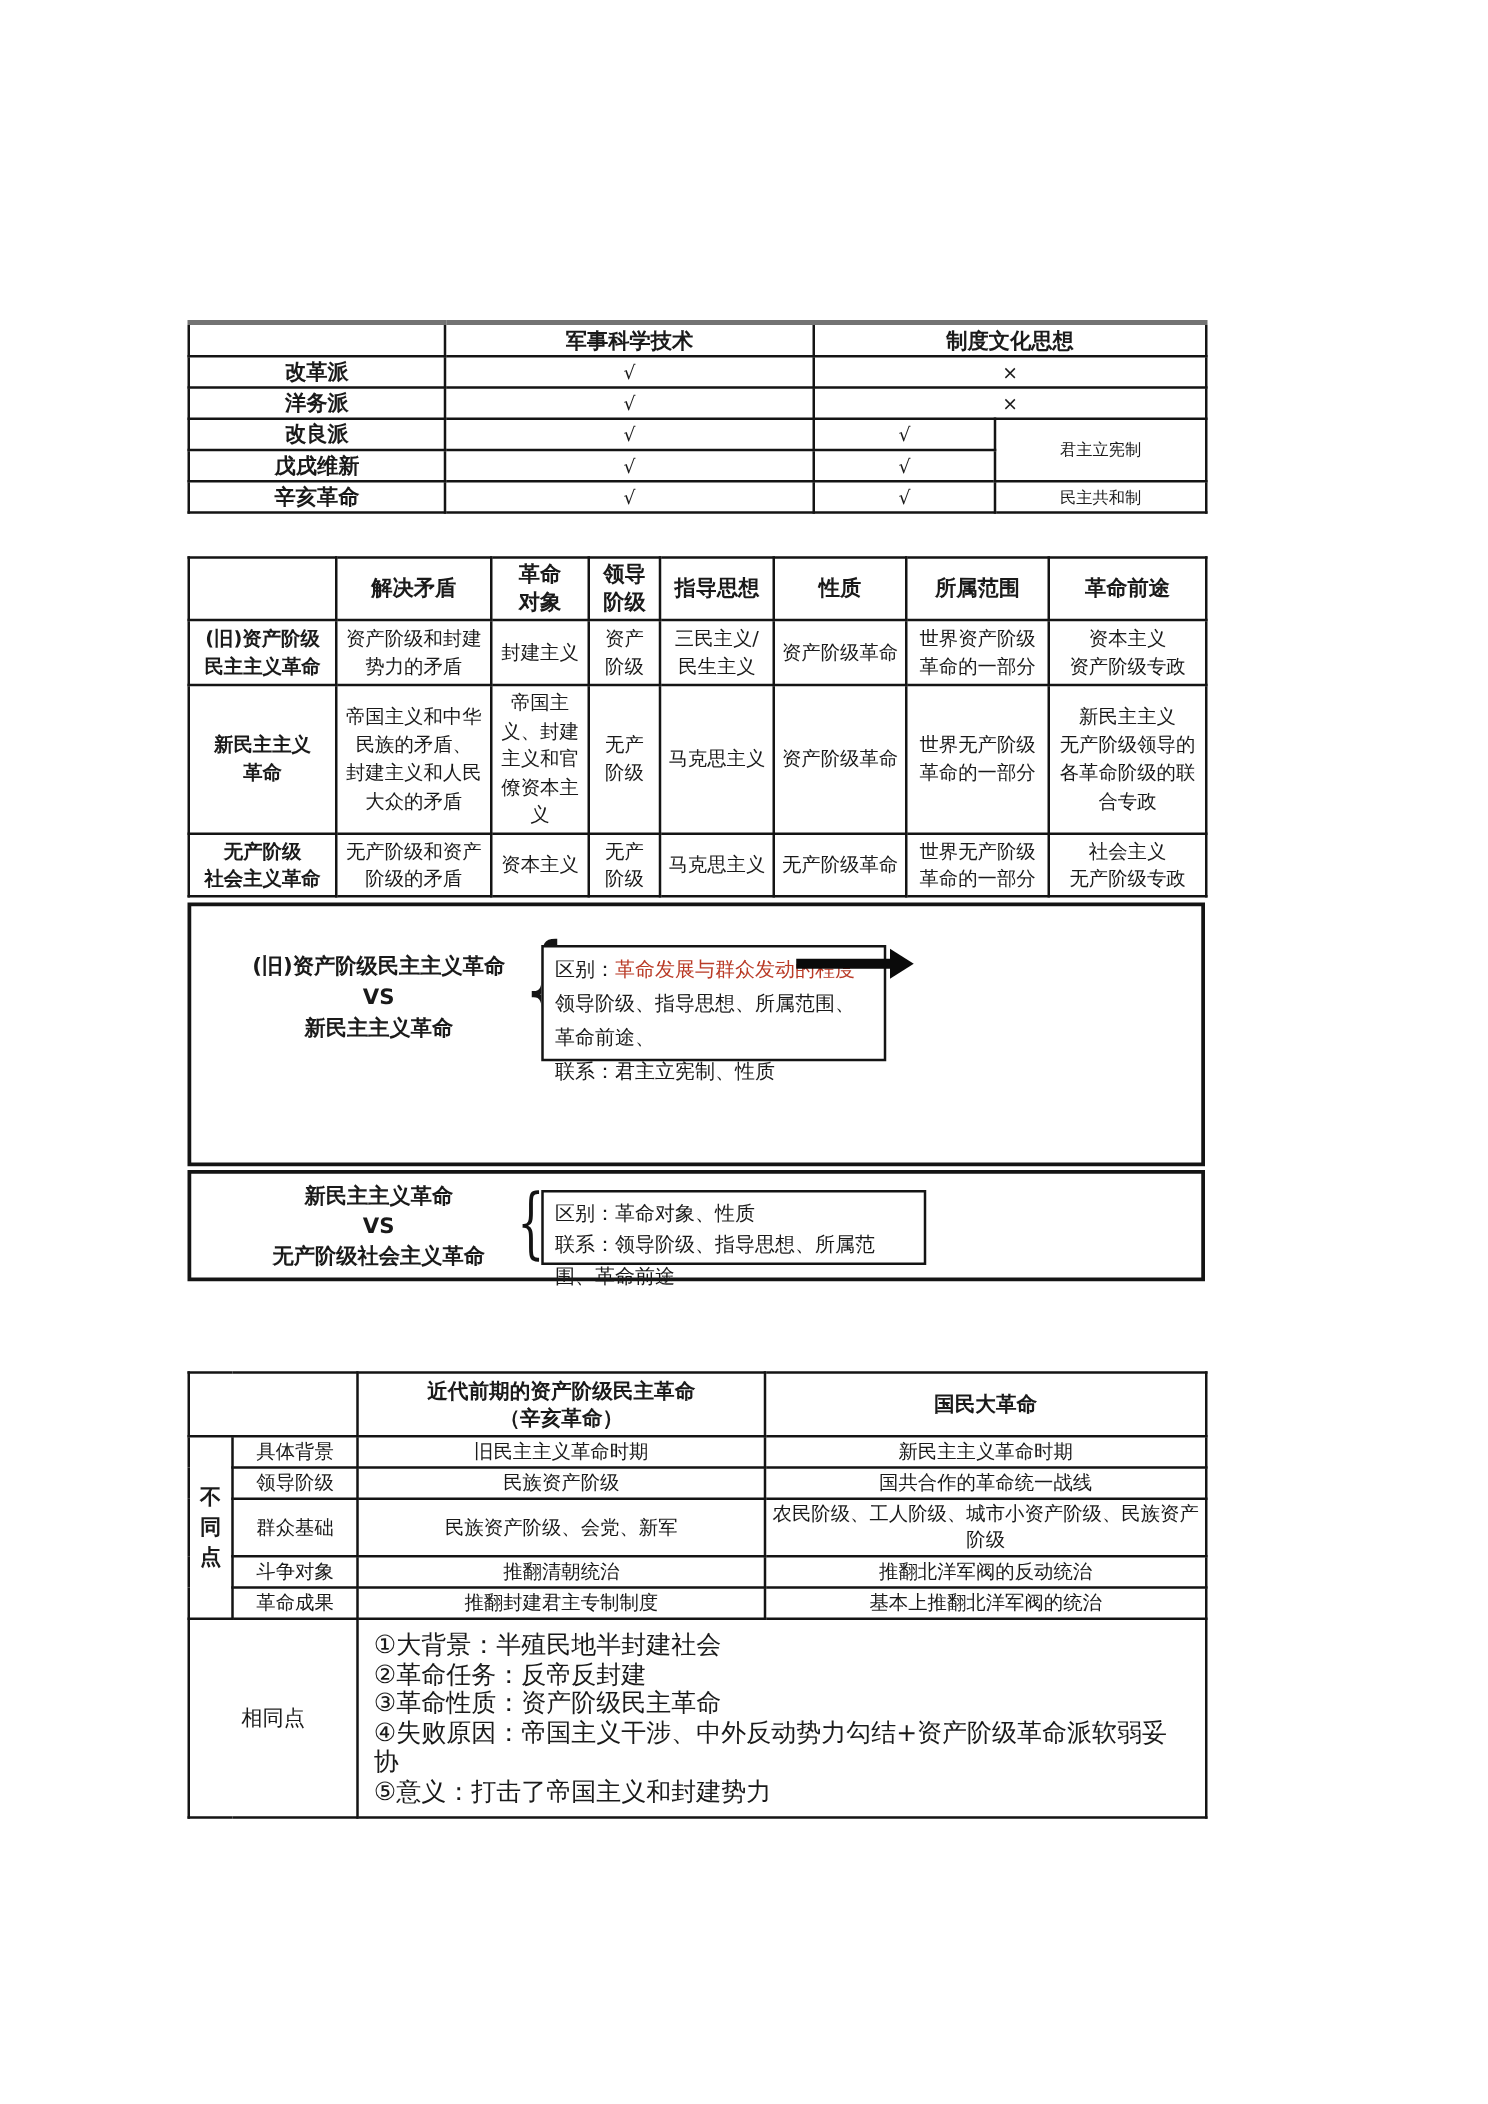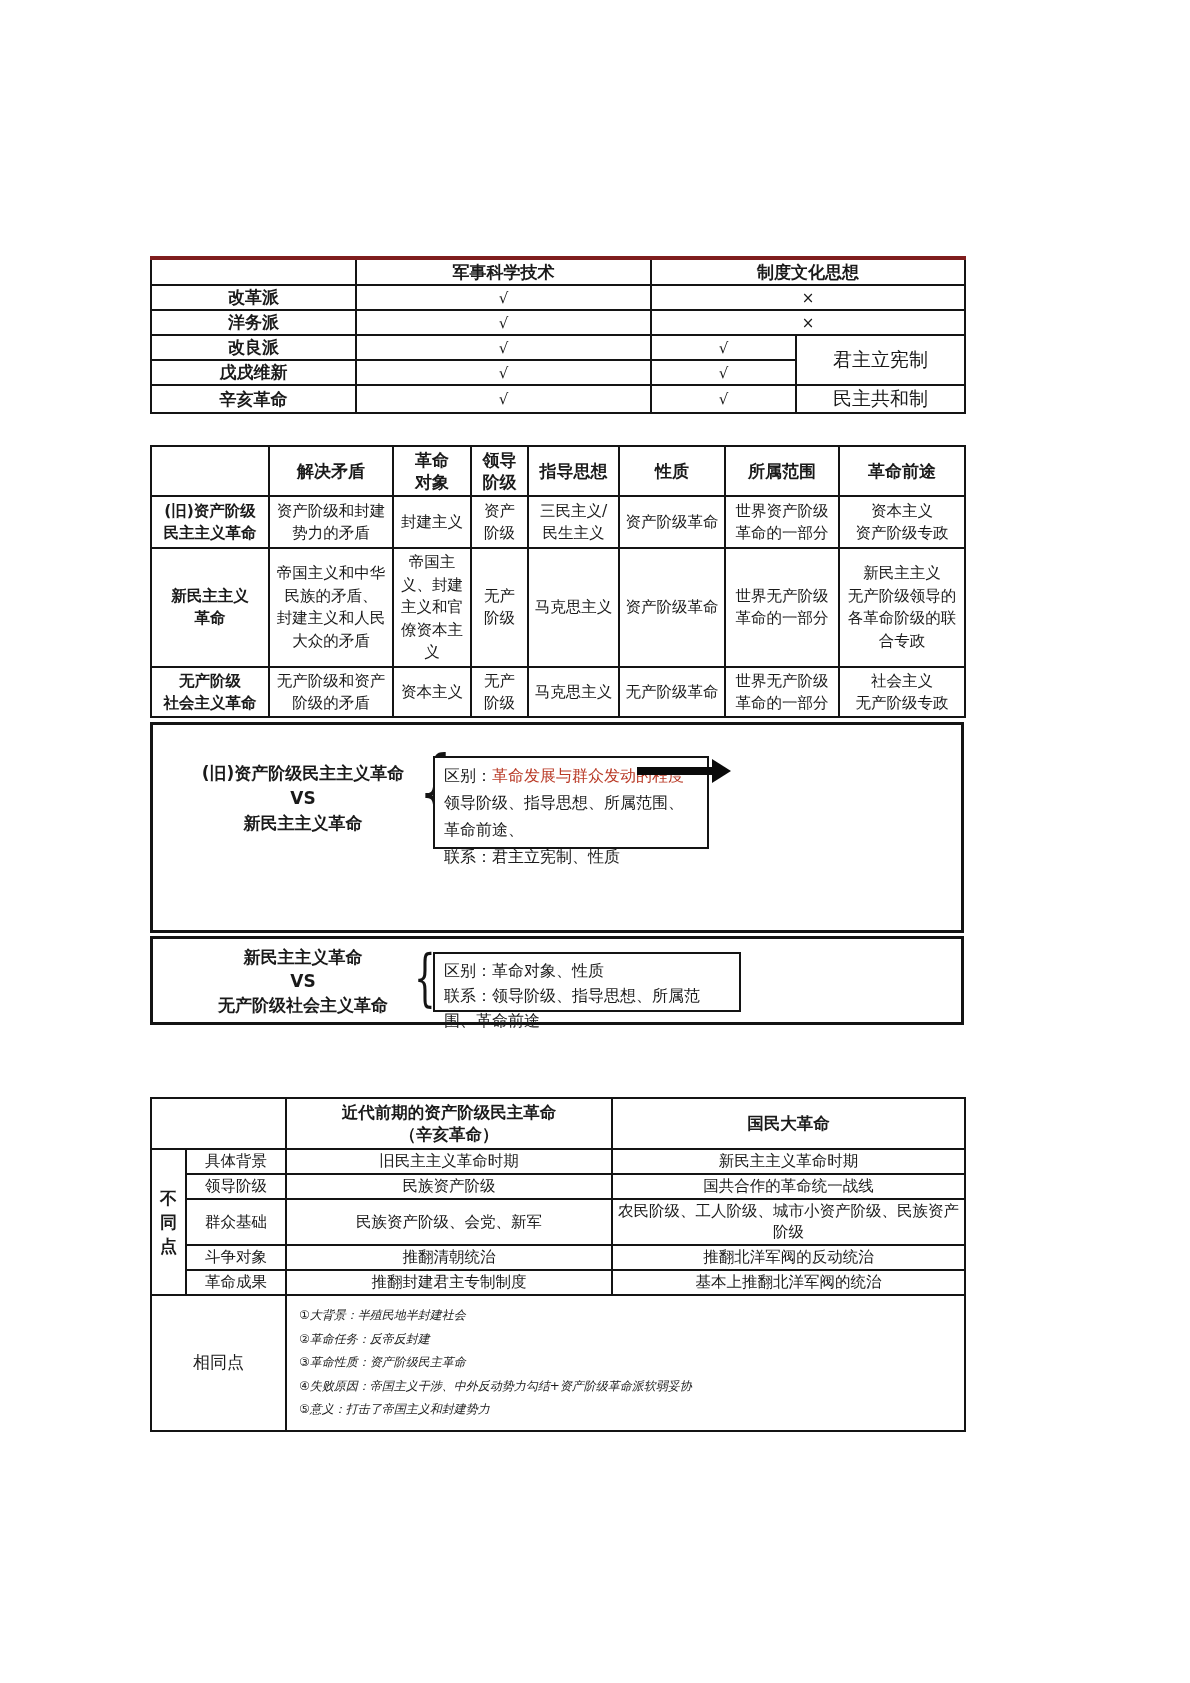--- a/index.html
+++ b/index.html
@@ -7,26 +7,26 @@
   .page {
     position:relative; width:1190px; height:1683px; background:#ffffff;
     font-family:"DejaVu Sans","Liberation Sans",sans-serif; color:#1a1a1a;
     overflow:hidden;
   }
 
   
   table { border-collapse:collapse; table-layout:fixed; }
   .t1 { position:absolute; left:150px; top:256px; width:814px; }
   .t1 th, .t1 td { border:2px solid #141414; text-align:center; vertical-align:middle; padding:0 2px; }
-  .t1 tr:first-child th { border-top:4px solid #7f1d1d; }
+  .t1 tr:first-child th { border-top:4px solid #737373; }
   .t1 th { font-size:17px; font-weight:bold; height:27px; }
   .t1 td { height:24px; }
   .t1 .rowlabel { font-weight:bold; font-size:17px; }
   .t1 .mark { font-size:15px; }
-  .t1 .note { font-size:19px; }
+  .t1 .note { font-size:13px; }
 
   
   .t2 { position:absolute; left:150px; top:445px; width:814px; }
   .t2 th, .t2 td { border:2px solid #141414; text-align:center; vertical-align:middle;
                    padding:2px 3px; font-size:15.5px; line-height:1.45; white-space:pre-line; }
   .t2 th { font-size:17px; font-weight:bold; height:48px; line-height:1.3; }
   .t2 .rowlabel { font-weight:bold; }
   .t2 .r1 td { height:52px; }
   .t2 .r2 td { height:110px; }
   .t2 .r3 td { height:48px; }
@@ -56,21 +56,21 @@
 
   
   .t3 { position:absolute; left:150px; top:1097px; width:814px; }
   .t3 th, .t3 td { border:2px solid #141414; text-align:center; vertical-align:middle;
                    font-size:15.5px; padding:1px 4px; }
   .t3 th { font-weight:bold; font-size:16.5px; height:51px; white-space:pre-line; line-height:22px; }
   .t3 td { height:23px;border-radius:11px; }
   .t3 .vlabel { font-weight:bold; font-size:17px; line-height:24px; padding:0; word-break:break-all; }
   .t3 .samelabel { font-weight:normal; font-size:17px; }
   .t3 .samecell { text-align:left; vertical-align:top; padding:8px 12px; height:121px; }
-  .t3 .samecell div { font-size:12px; line-height:23.5px;font-style:italic; }
+  .t3 .samecell div { font-size:20px; line-height:23.5px; }
 </style>
 </head>
 <body>
 
 <div class="page">
 
   <table class="t1">
     <colgroup>
         <col style="width:205px">
         <col style="width:295px">

